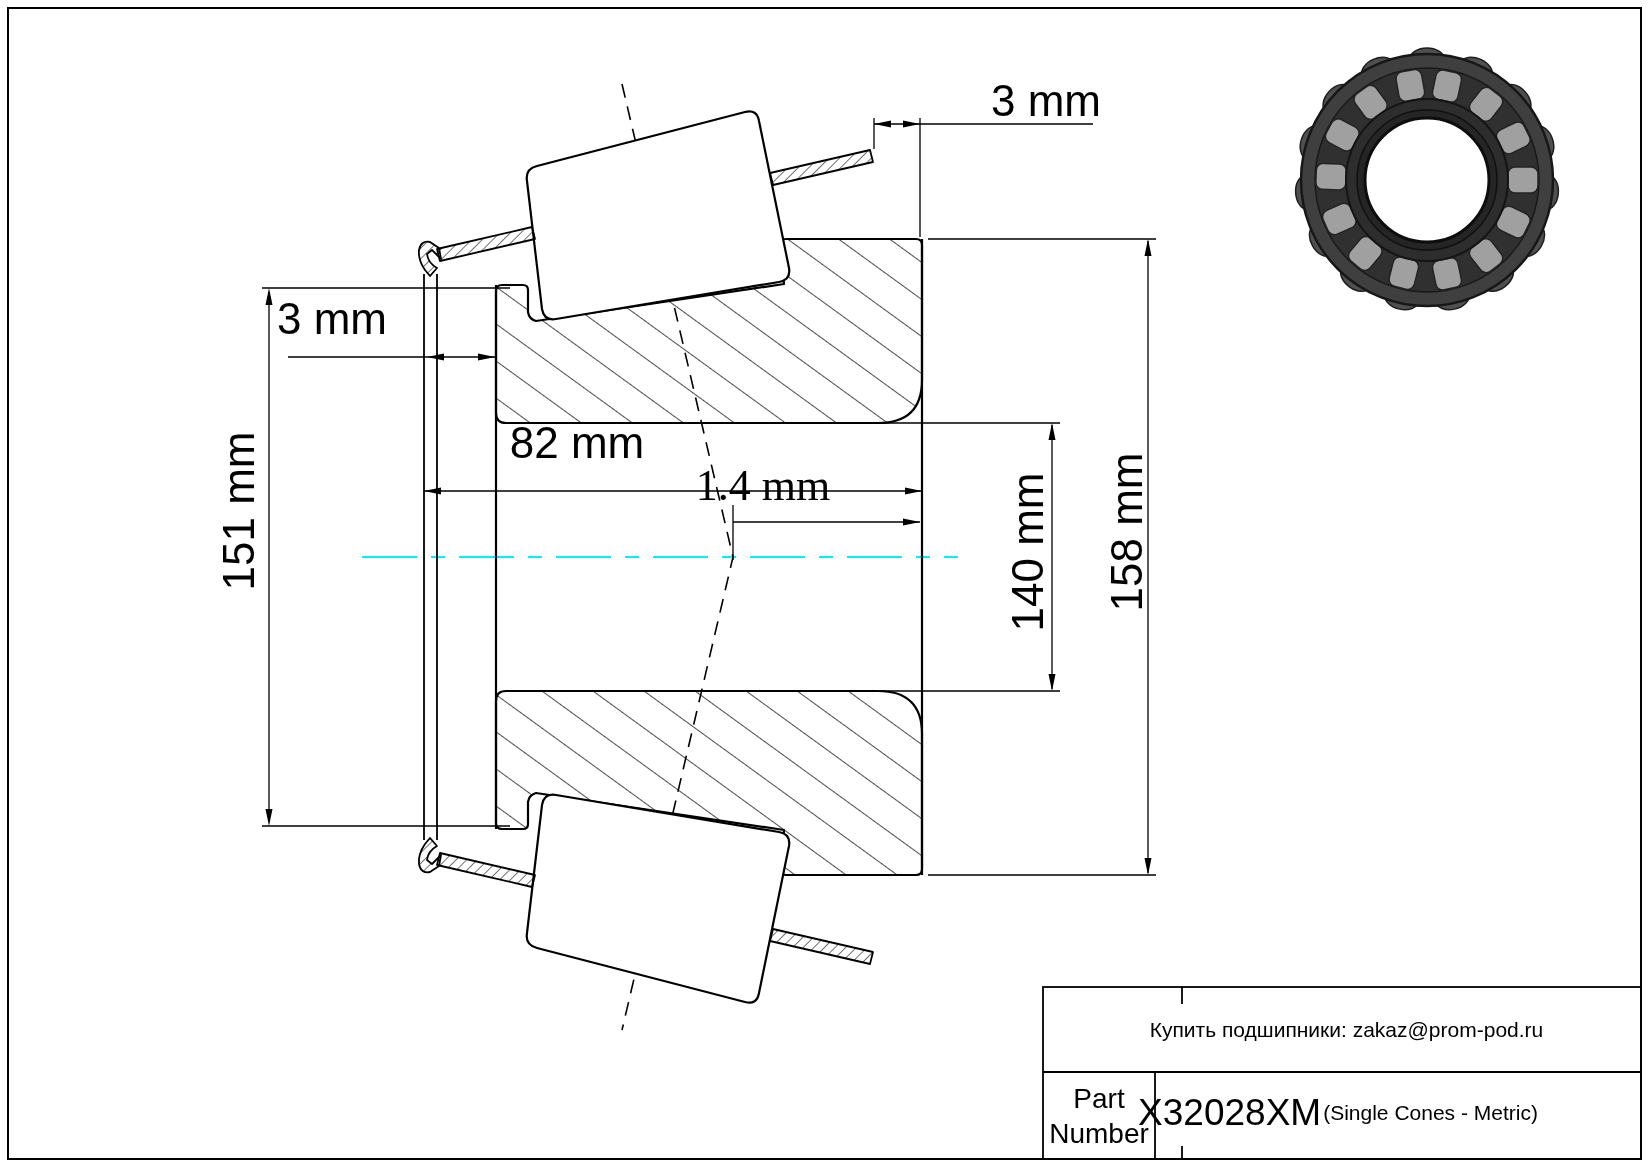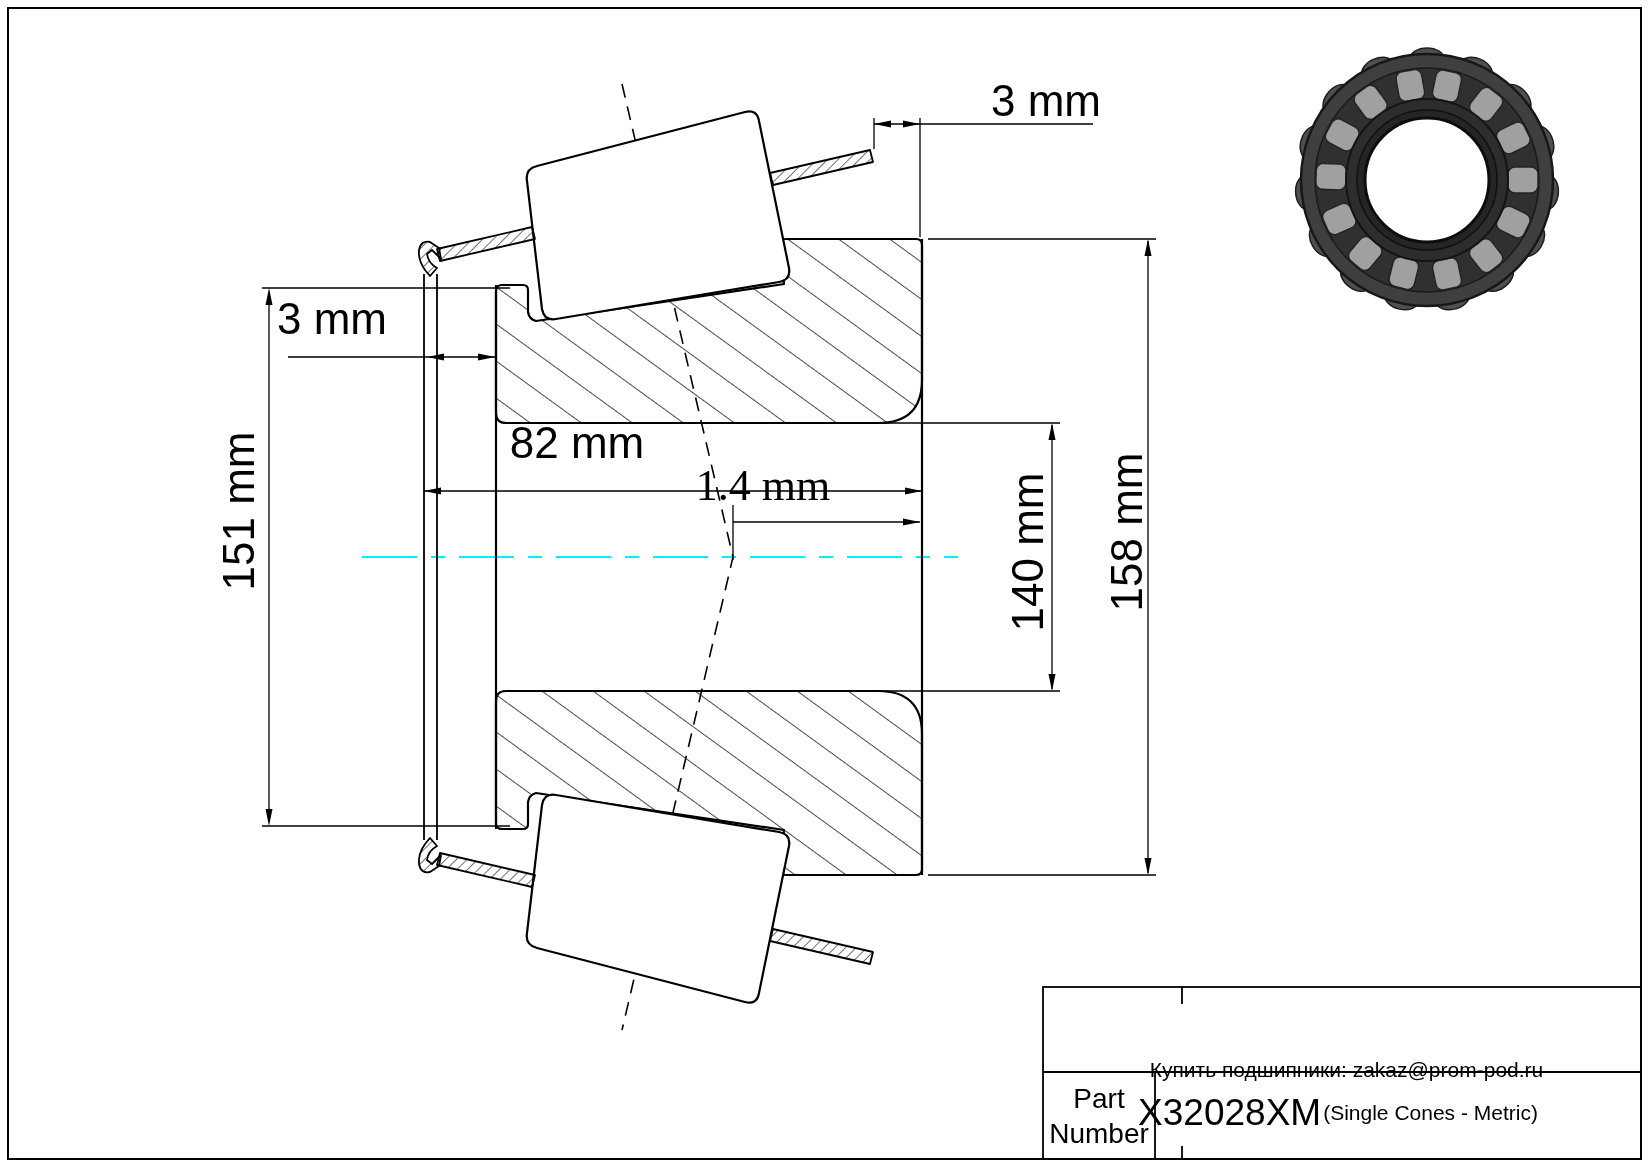--- a/index.html
+++ b/index.html
@@ -5,21 +5,21 @@
   html,body{margin:0;padding:0;background:#fff;}
   body{width:1649px;height:1167px;position:relative;overflow:hidden;
        font-family:"Liberation Sans",sans-serif;color:#000;}
   #stage{position:absolute;left:0;top:0;width:1649px;height:1167px;}
   svg{position:absolute;left:0;top:0;}
   .dimlabel{position:absolute;font-size:44px;white-space:nowrap;
             transform:translate(-50%,-50%);line-height:1;}
   .dimlabel.rot{transform:translate(-50%,-50%) rotate(-90deg);}
   .tb-text{position:absolute;white-space:nowrap;}
   #contact{left:1052px;top:987px;width:589px;height:85px;display:flex;
-           align-items:center;justify-content:center;font-size:21px;margin-top:40px;}
+           align-items:center;justify-content:center;font-size:21px;}
   #partlabel{left:1043px;top:1072px;width:112px;height:87px;display:flex;
              align-items:center;justify-content:center;text-align:center;
              font-size:28px;white-space:normal;line-height:1.25;}
   #partnum{left:1155px;top:1072px;width:486px;height:81px;display:flex;
            align-items:center;justify-content:center;padding-right:120px;
            box-sizing:border-box;}
   #partnum .pn{font-size:37px;}
   #partnum .pt{font-size:21px;margin-left:2px;}
 </style>
 </head>

